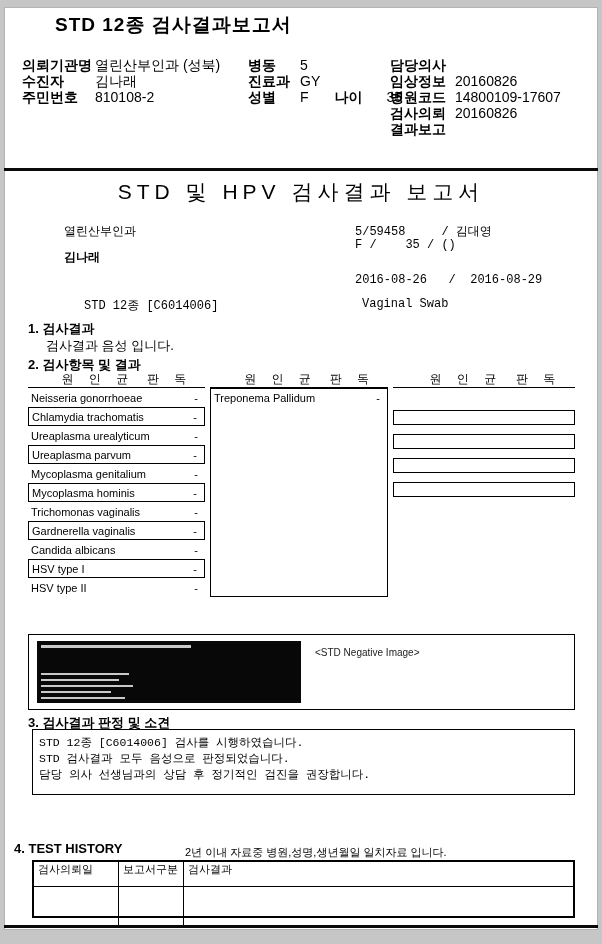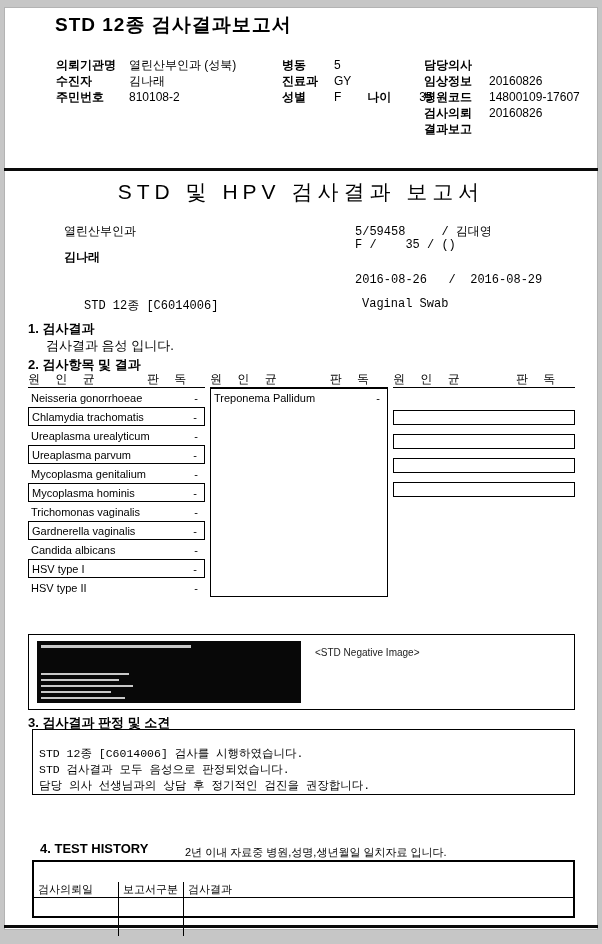--- a/index.html
+++ b/index.html
@@ -12,64 +12,64 @@
     overflow:hidden;
   }
   .sheet {
     position:absolute; left:4px; top:7px; width:594px; height:923px;
     background:#ffffff; border:1px solid #b3b3b3;
   }
   .rule { position:absolute; left:4px; width:594px; height:3px; background:#0a0a0a; }
 
   .doc-title { position:absolute; left:55px; top:12px; font-size:19px; font-weight:bold; letter-spacing:1px; }
 
-  .hcol { position:absolute; font-size:12px;margin-left:34px; }
+  .hcol { position:absolute; font-size:14px; }
   .hrow { display:flex; height:16px; line-height:16px; align-items:center; }
   .hlabel { font-weight:bold; flex-shrink:0; }
   .hcol-left .hlabel { width:73px; }
   .hcol-mid .hlabel { width:52px; }
   .hcol-right .hlabel { width:65px; }
   .hvalue { white-space:pre; }
   .age-label { font-weight:bold; margin-left:26px; width:34px; }
 
   .report-title { position:absolute; left:0; top:178px; width:602px; text-align:center;
     font-size:21px; letter-spacing:5px; }
 
   .mono { font-family:"Liberation Mono","DejaVu Sans Mono",monospace; font-size:12px; white-space:pre; position:absolute; }
   .mono.b { font-weight:bold; }
 
   .sec-head { position:absolute; font-size:13px; font-weight:bold; }
   .sec-body { position:absolute; font-size:13px; }
 
   .tcol { position:absolute; font-size:11px; }
   .thead { height:16px; line-height:14px; border-bottom:1px solid #000; display:flex; font-size:12px; }
-  .h-org { flex:1.5; text-align:left; letter-spacing:6px; }
+  .h-org { flex:1.5; text-align:right; letter-spacing:6px; }
   .h-read { flex:1; text-align:center; letter-spacing:6px; }
   .trow { height:19px; line-height:18px; display:flex; align-items:center; padding:0 3px; }
   .trow.boxed { border:1px solid #000; }
   .tname { flex:1; white-space:nowrap; overflow:hidden; }
   .tres { width:16px; text-align:right; padding-right:4px; }
   .bigbox { border:1px solid #000; height:209px; }
   .bigbox .trow { height:18px; }
   .ebox { border:1px solid #000; height:15px; margin:0 0 9px 0; }
   .ebox.first { margin-top:22px; }
 
   .img-frame { position:absolute; left:28px; top:634px; width:547px; height:76px; border:1px solid #000; }
   .gel { position:absolute; left:8px; top:6px; width:264px; height:62px; background:#080808; }
   .gel-bar { position:absolute; background:#c9c9c9; height:2px; }
   .gel-caption { position:absolute; left:286px; top:12px; font-size:10px; color:#222; }
 
   .opinion-box { position:absolute; left:32px; top:729px; width:543px; height:66px;
-    border:1px solid #000; padding:16px 6px; }
+    border:1px solid #000; padding:5px 6px; }
   .opinion-box .line { font-family:"Liberation Mono","DejaVu Sans Mono",monospace; font-size:11.5px; line-height:16px; white-space:pre; }
 
   .hist-note { position:absolute; left:185px; top:845px; font-size:11px; }
   .hist-table { position:absolute; left:32px; top:860px; width:543px; height:58px; border:2px solid #000; }
   .hist-row { display:flex; }
-  .hist-row.head { height:16px; border-bottom:1px solid #000;margin-top:20px; }
+  .hist-row.head { height:25px; border-bottom:1px solid #000; }
   .hist-row.body { height:38px; }
   .hist-cell { font-size:11px; line-height:15px; padding-left:4px; border-right:1px solid #000; }
   .hc1 { width:85px; } .hc2 { width:65px; } .hc3 { flex:1; border-right:none; }
 </style>
 </head>
 <body>
 
 <div class="sheet"></div>
 
 <div class="doc-title">STD 12종 검사결과보고서</div>
@@ -233,21 +233,21 @@
   <div class="gel-caption">&lt;STD Negative Image&gt;</div>
 </div>
 
 <div class="sec-head" style="left:28px; top:714px;">3. 검사결과 판정 및 소견</div>
 <div class="opinion-box">
   <div class="line">STD 12종 [C6014006] 검사를 시행하였습니다.</div>
   <div class="line">STD 검사결과 모두 음성으로 판정되었습니다.</div>
   <div class="line">담당 의사 선생님과의 상담 후 정기적인 검진을 권장합니다.</div>
 </div>
 
-<div class="sec-head" style="left:40px; top:841px;">4. TEST HISTORY</div>
+<div class="sec-head" style="left:14px; top:841px;">4. TEST HISTORY</div>
 <div class="hist-note">2년 이내 자료중 병원,성명,생년월일 일치자료 입니다.</div>
 <div class="hist-table">
   <div class="hist-row head">
     <div class="hist-cell hc1">검사의뢰일</div>
     <div class="hist-cell hc2">보고서구분</div>
     <div class="hist-cell hc3">검사결과</div>
   </div>
   <div class="hist-row body">
     <div class="hist-cell hc1"></div>
     <div class="hist-cell hc2"></div>

